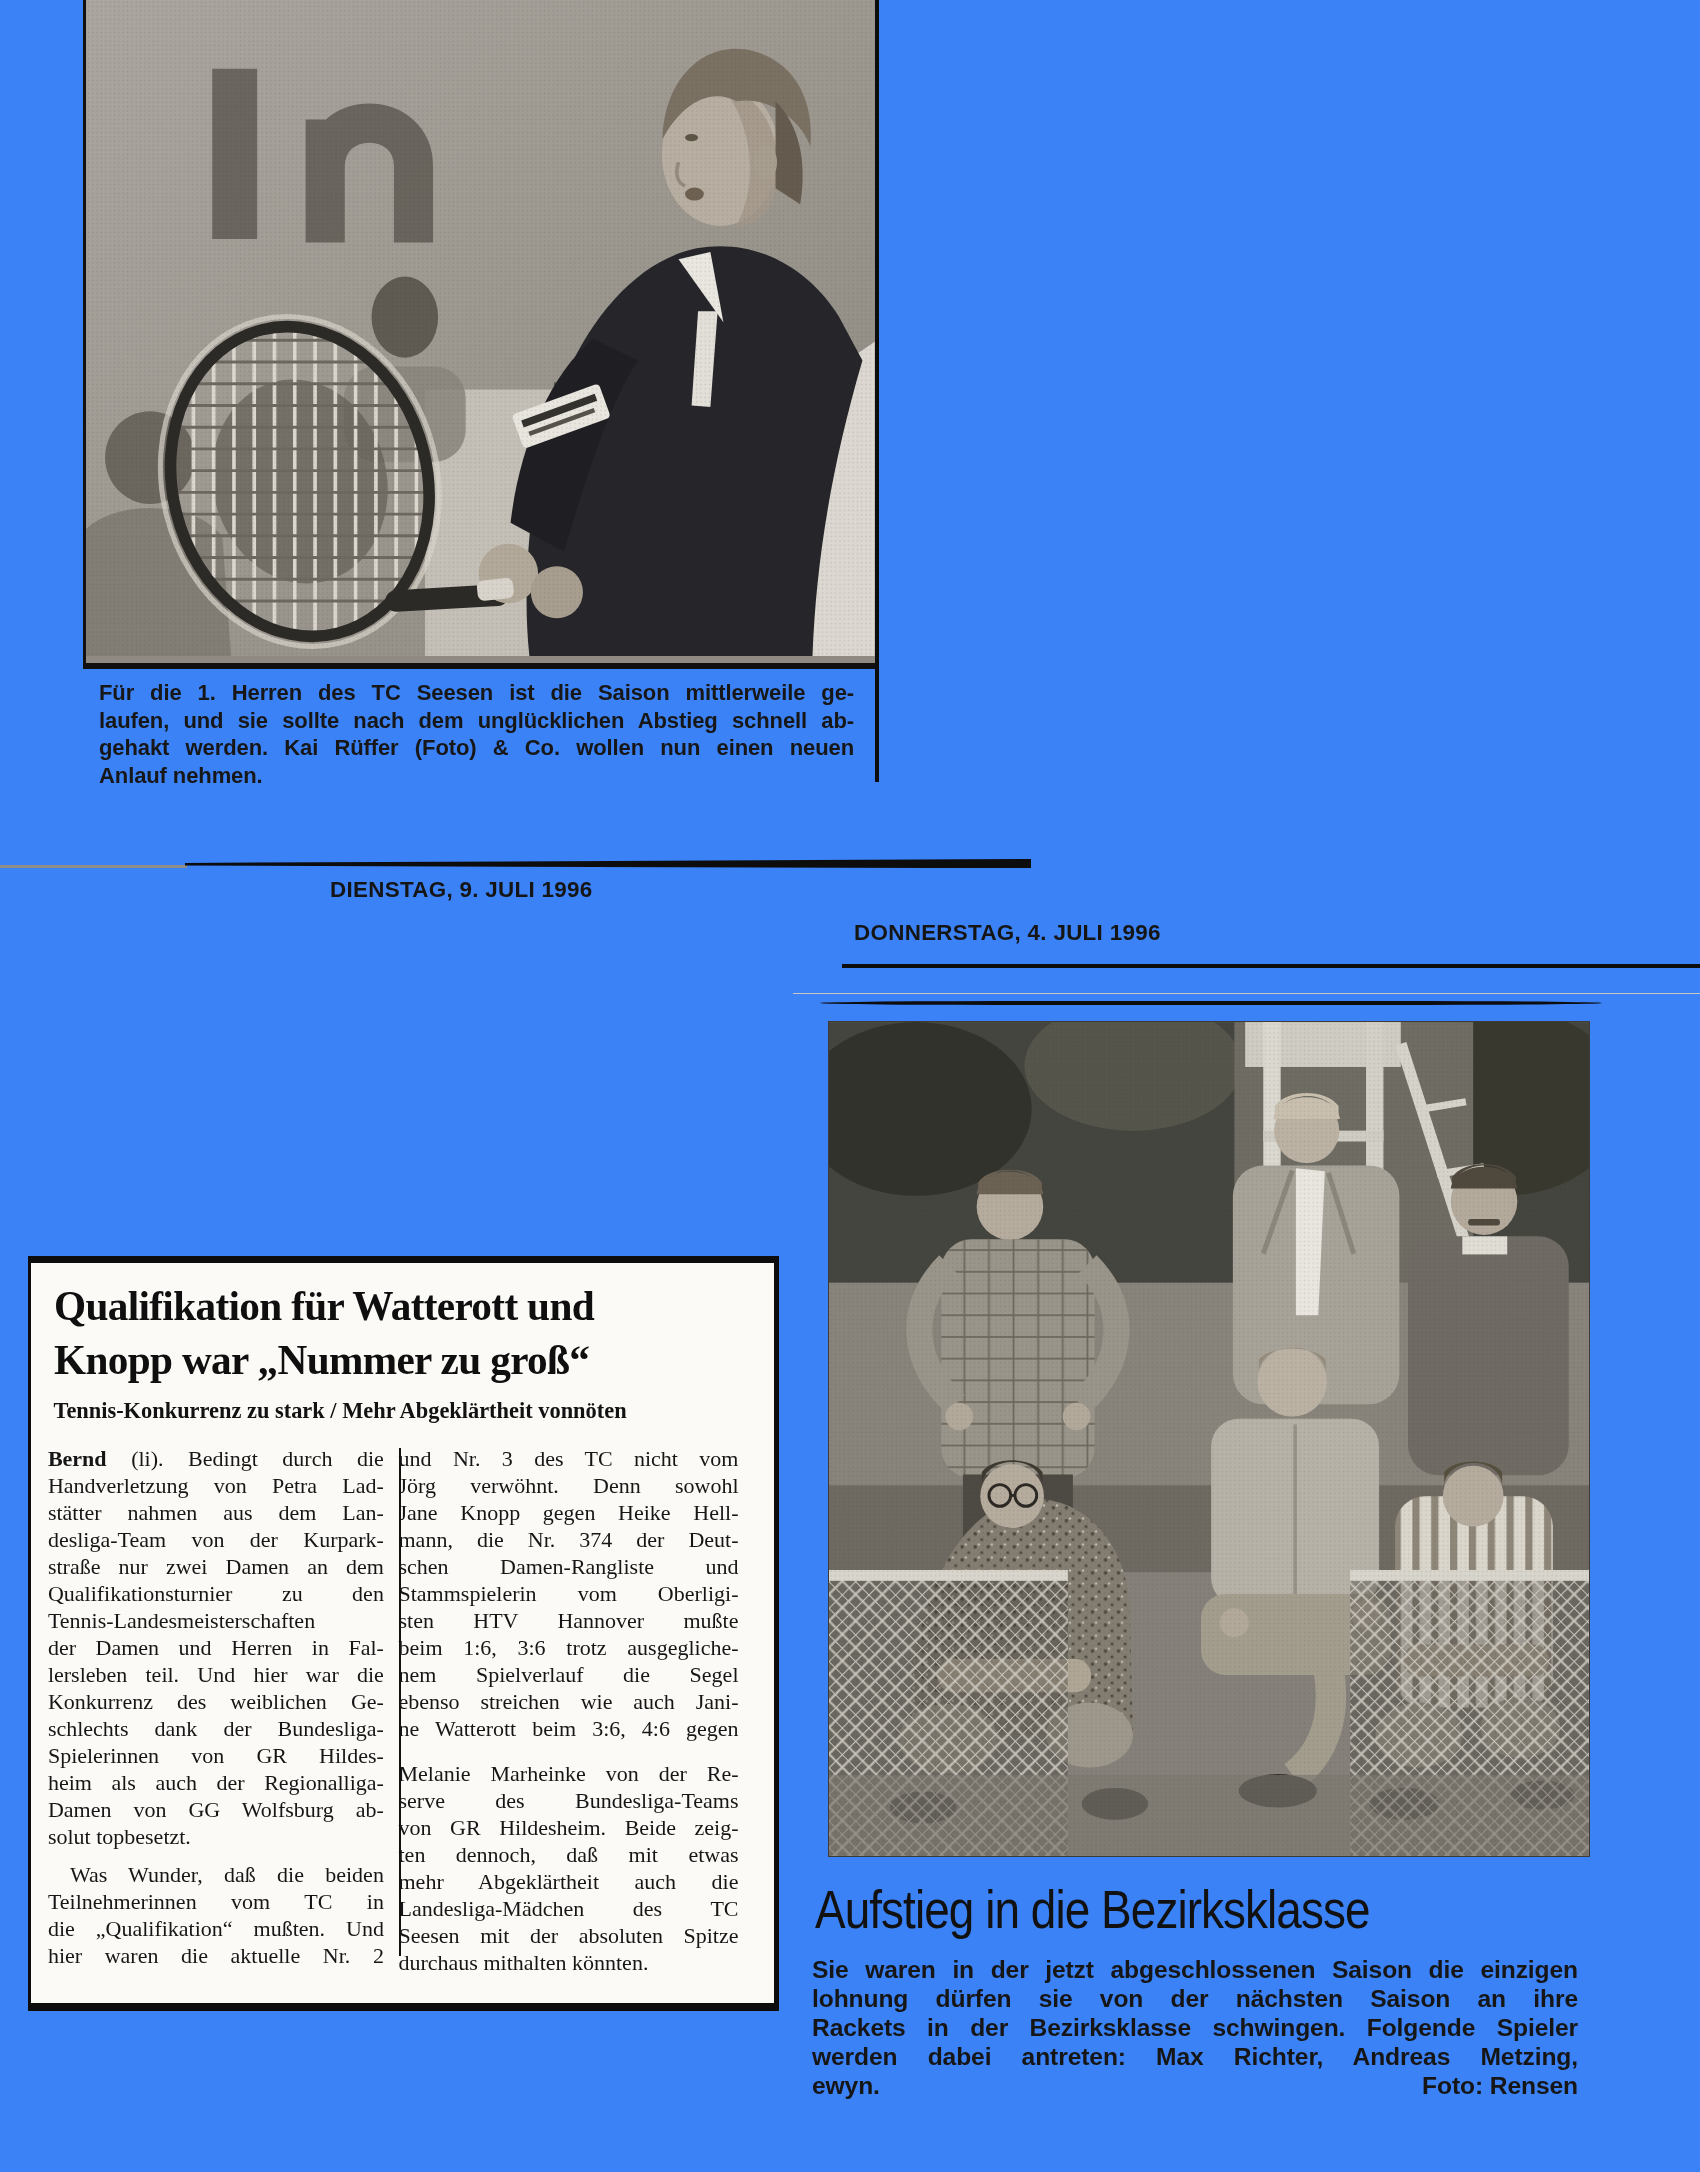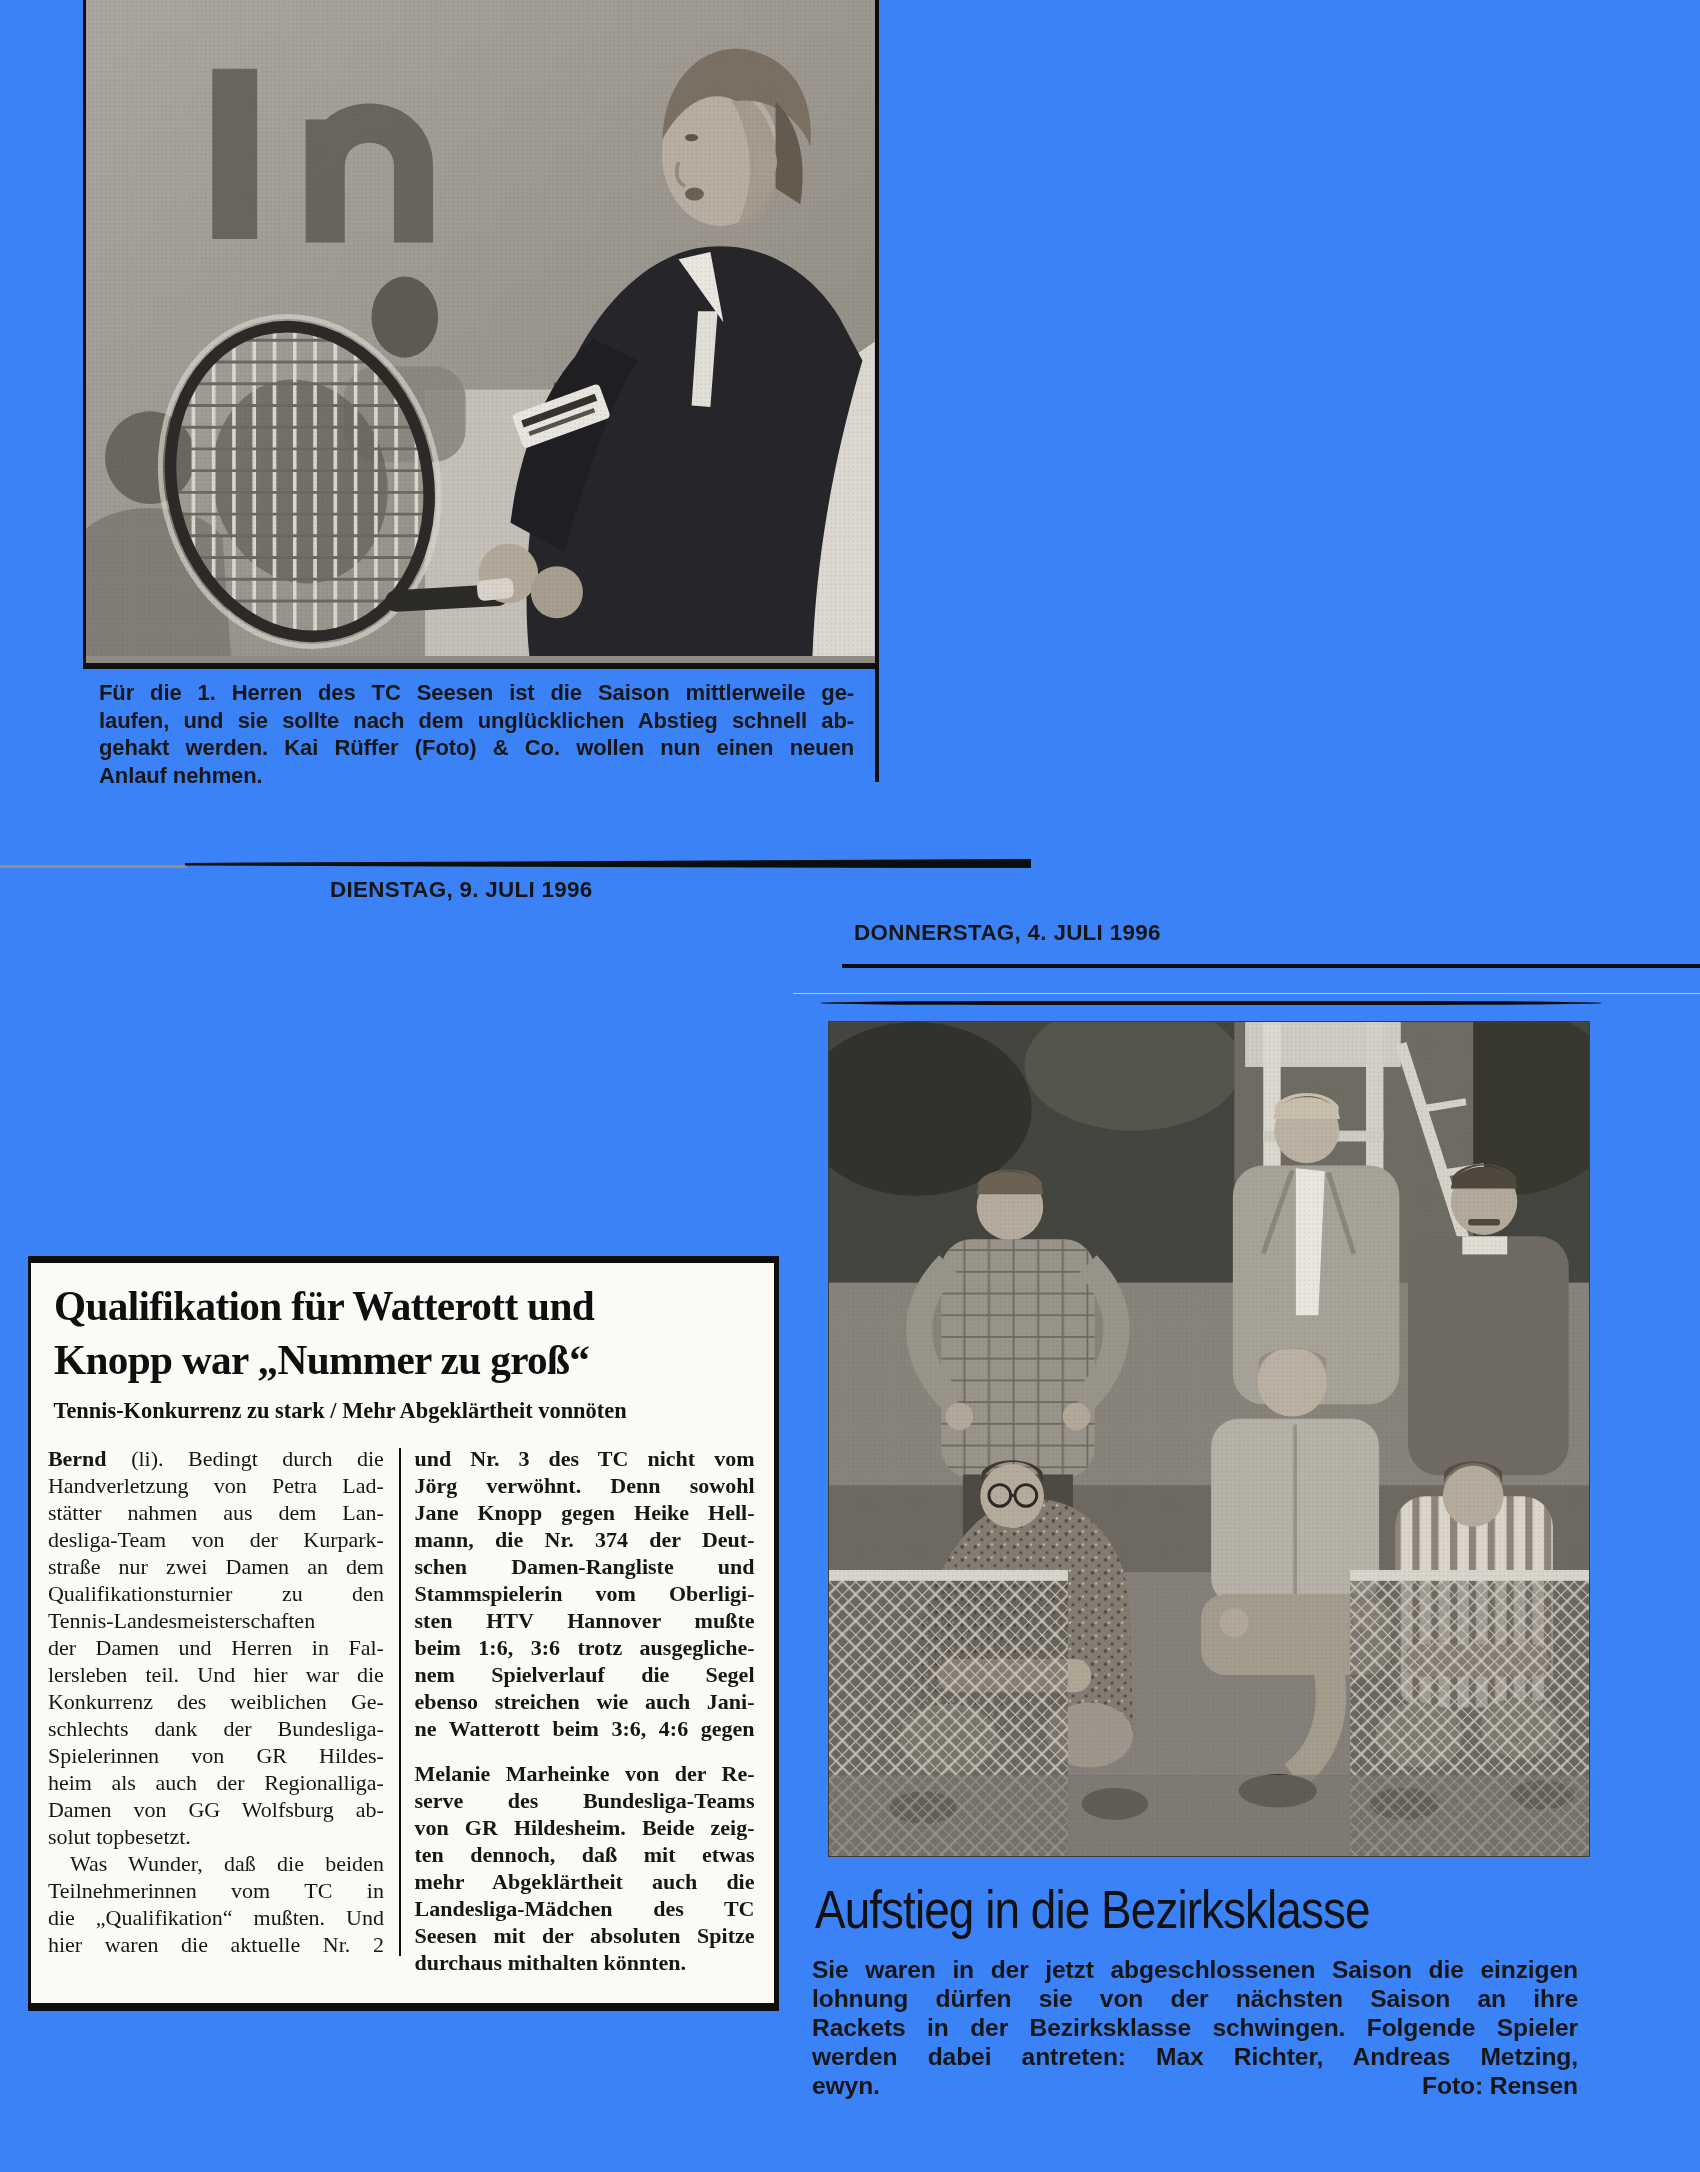--- a/index.html
+++ b/index.html
@@ -16,21 +16,21 @@
   
   .art-h{font:700 43px/54px "Liberation Serif",serif;letter-spacing:-0.7px;white-space:nowrap;
          transform:scaleX(.96);transform-origin:left top;color:#0f0f0f;}
   .art-sub{font:700 22.4px/26px "Liberation Serif",serif;white-space:nowrap;color:#121212;}
   .col{font:400 22px/27px "Liberation Serif",serif;color:#161616;}
   .col b{font-weight:700;}
 
   
   .jline{text-align:justify;text-align-last:justify;}
   .jline.last{text-align-last:left;}
-  .jline.indent{text-indent:22px;}
+  .jline.indent{text-indent:22px;margin-top:11px;}
   .jline.para{margin-top:18px;}
   .jline.split{display:flex;justify-content:space-between;text-align-last:auto;}
 
   .rule{background:#0d0d0d;}
   .photo-frame{background:#8f8b84;}
 </style>
 </head>
 <body>
 
 <div id="page">
@@ -311,21 +311,21 @@
         <div class="jline">Spielerinnen von GR Hildes-</div>
         <div class="jline">heim als auch der Regionalliga-</div>
         <div class="jline">Damen von GG Wolfsburg ab-</div>
         <div class="jline last">solut topbesetzt.</div>
         <div class="jline indent">Was Wunder, daß die beiden</div>
         <div class="jline">Teilnehmerinnen vom TC in</div>
         <div class="jline">die „Qualifikation“ mußten. Und</div>
         <div class="jline">hier waren die aktuelle Nr. 2</div>
       </div>
     <div class="abs" style="left:368px;top:185px;width:2.9px;height:508px;background:#101010;"></div>
-    <div class="abs col" style="left:384px;top:182px;width:340px;font-weight:bold;">
+    <div class="abs col" style="left:368px;top:182px;width:340px;">
         <div class="jline">und Nr. 3 des TC nicht vom</div>
         <div class="jline">Jörg verwöhnt. Denn sowohl</div>
         <div class="jline">Jane Knopp gegen Heike Hell-</div>
         <div class="jline">mann, die Nr. 374 der Deut-</div>
         <div class="jline">schen Damen-Rangliste und</div>
         <div class="jline">Stammspielerin vom Oberligi-</div>
         <div class="jline">sten HTV Hannover mußte</div>
         <div class="jline">beim 1:6, 3:6 trotz ausgegliche-</div>
         <div class="jline">nem Spielverlauf die Segel</div>
         <div class="jline">ebenso streichen wie auch Jani-</div>

